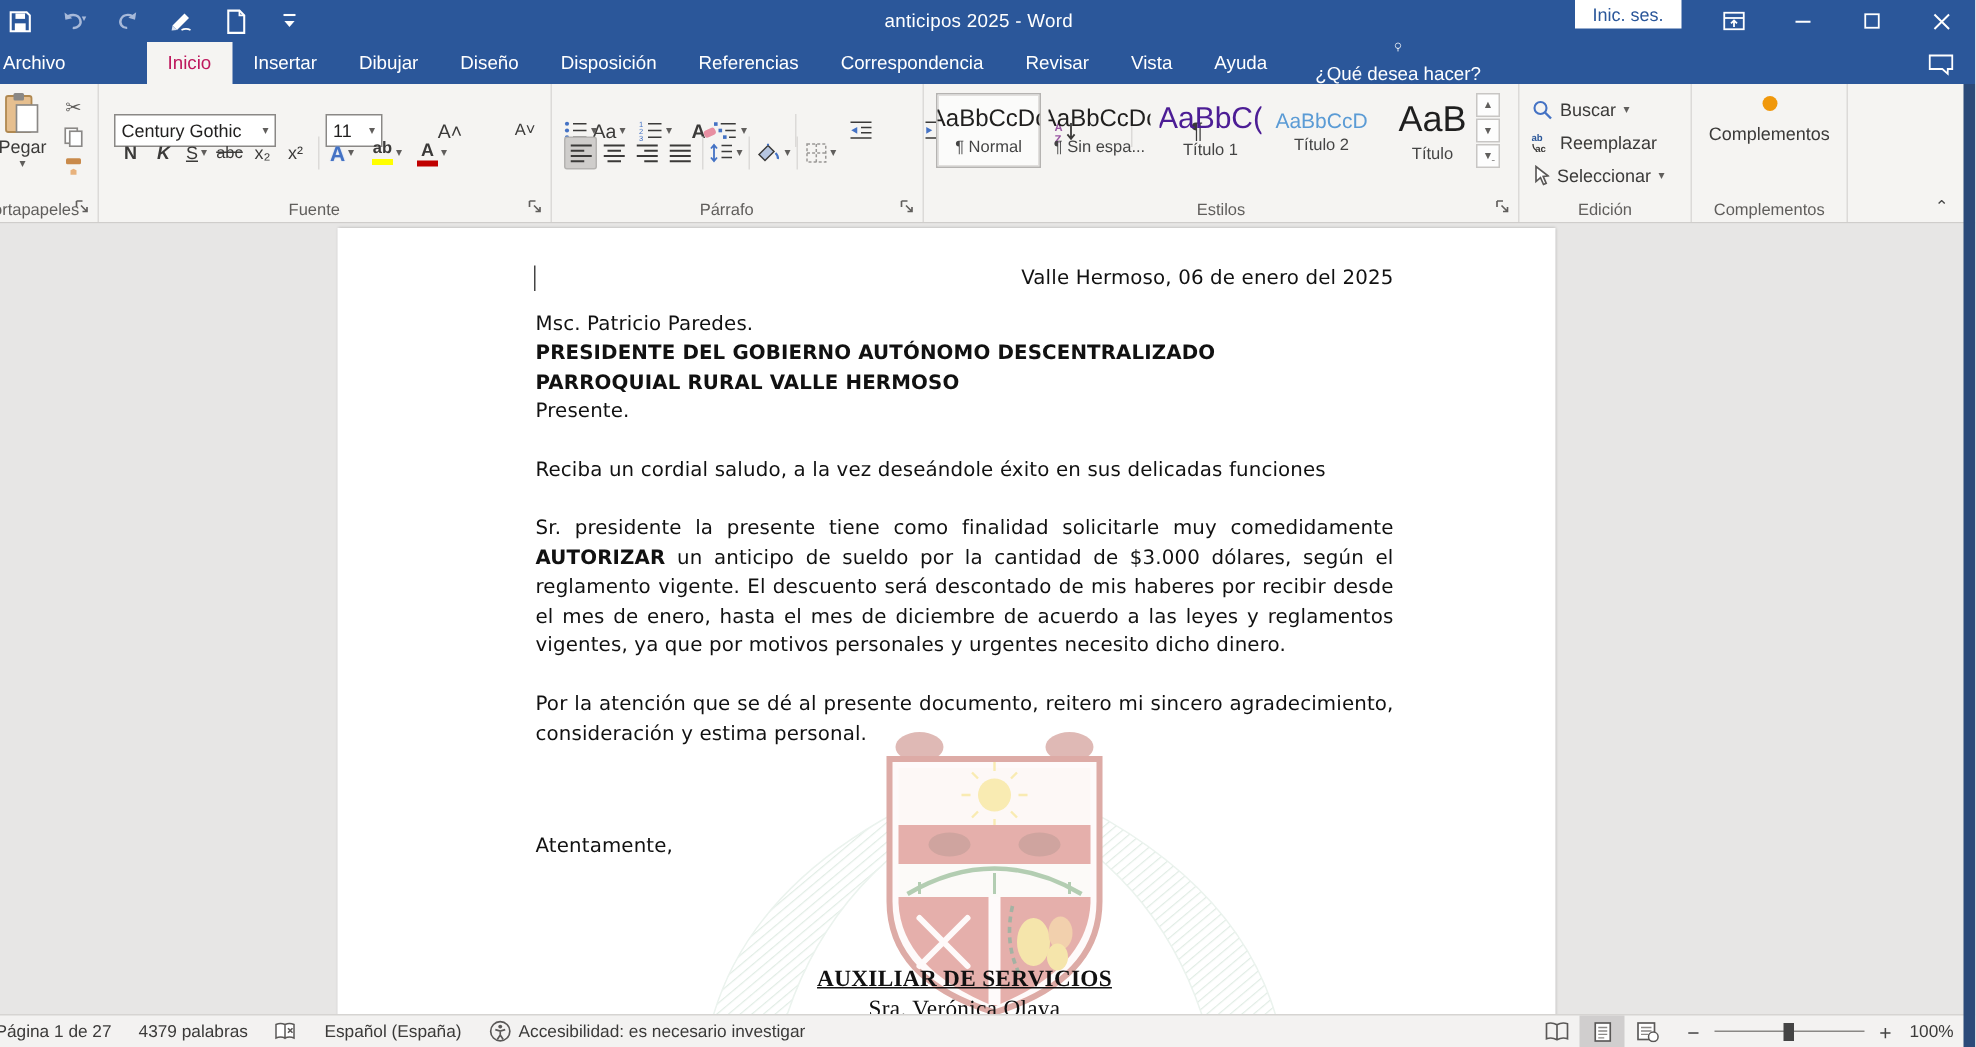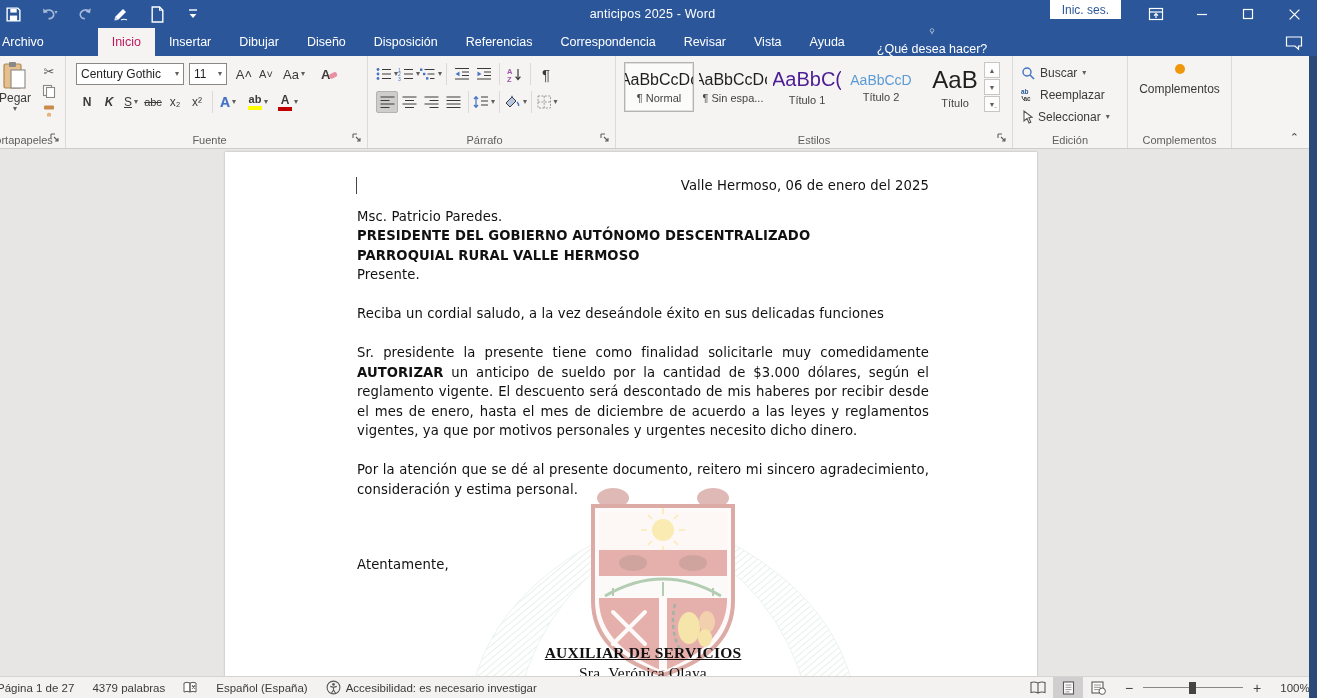--- a/index.html
+++ b/index.html
@@ -26,21 +26,21 @@
   
   .ribbon { position:relative; height:93px; background:#f5f4f2; border-bottom:1px solid #cfcdcb; display:flex; }
   .grp { position:relative; height:100%; border-right:1px solid #dcdad8; }
   .grp-label { position:absolute; bottom:2px; left:0; right:14px; text-align:center; font-size:11px; color:#605e5c; white-space:nowrap; }
   .grp-label.center { right:0; }
   .launcher { position:absolute; right:3px; bottom:3px; width:12px; height:12px; }
   .rbtn { display:inline-flex; align-items:center; justify-content:center; height:22px; min-width:22px; border-radius:2px; color:#3b3a39; font-size:12px; gap:2px; }
   .rbtn.sel { background:#cfcdcb; border:1px solid #b5b3b1; }
   .chev { font-size:8px; color:#605e5c; line-height:1; }
   svg.i { display:block; }
-  .row1 { position:absolute; top:7px; left:10px; display:flex; align-items:center; }
+  .row1 { position:absolute; top:20px; left:10px; display:flex; align-items:center;gap:28px; }
   .row2 { position:absolute; top:35px; left:10px; display:flex; align-items:center; }
 
   
   .paste-btn { position:absolute; left:4px; top:5px; width:46px; height:74px; display:flex; flex-direction:column; align-items:center; justify-content:flex-start; font-size:12px; color:#3b3a39; }
   .clip-col { position:absolute; left:50px; top:6px; display:flex; flex-direction:column; gap:2px; }
   .clip-col .rbtn { height:18px; }
 
   
   .combo { height:22px; background:#fff; border:1px solid #8a8886; display:flex; align-items:center; font-size:12px; color:#201f1e; padding:0 4px; gap:4px; }
   .combo .chev { margin-left:auto; }
@@ -88,21 +88,21 @@
   .statusbar { position:relative; height:22px; background:#f3f2f1; border-top:1px solid #d6d4d2; display:flex; align-items:center; font-size:11.5px; color:#3b3a39; }
   .sb-item { display:flex; align-items:center; gap:5px; padding:0 9px; height:22px; }
   .sb-right { margin-left:auto; display:flex; align-items:center; }
   .viewbtn { width:30px; height:22px; display:flex; align-items:center; justify-content:center; }
   .viewbtn.sel { background:#d0cece; }
   .zoomwrap { display:flex; align-items:center; gap:8px; margin:0 10px; }
   .ztrack { position:relative; width:100px; height:14px; display:flex; align-items:center; }
   .ztrack .line { width:100%; height:1px; background:#8a8886; }
   .zhandle { position:absolute; left:46px; top:1px; width:7px; height:12px; background:#444; }
   .zsign { font-size:14px; color:#444; width:12px; text-align:center; }
-  .zpct { width:44px; text-align:center; }
+  .zpct { width:44px; text-align:left; }
 
   .edge-strip { position:absolute; right:0; top:56px; width:8px; bottom:0; background:#2b4a79; }
 </style>
 </head>
 <body>
 
 <div class="screen">
 <div class="window">
 
   <div class="titlebar">

